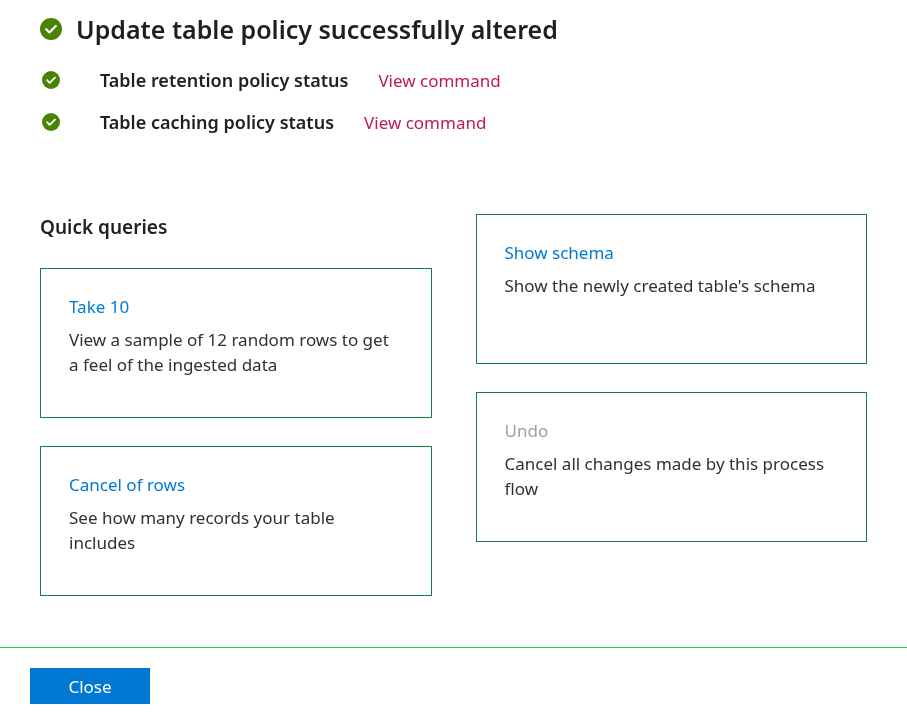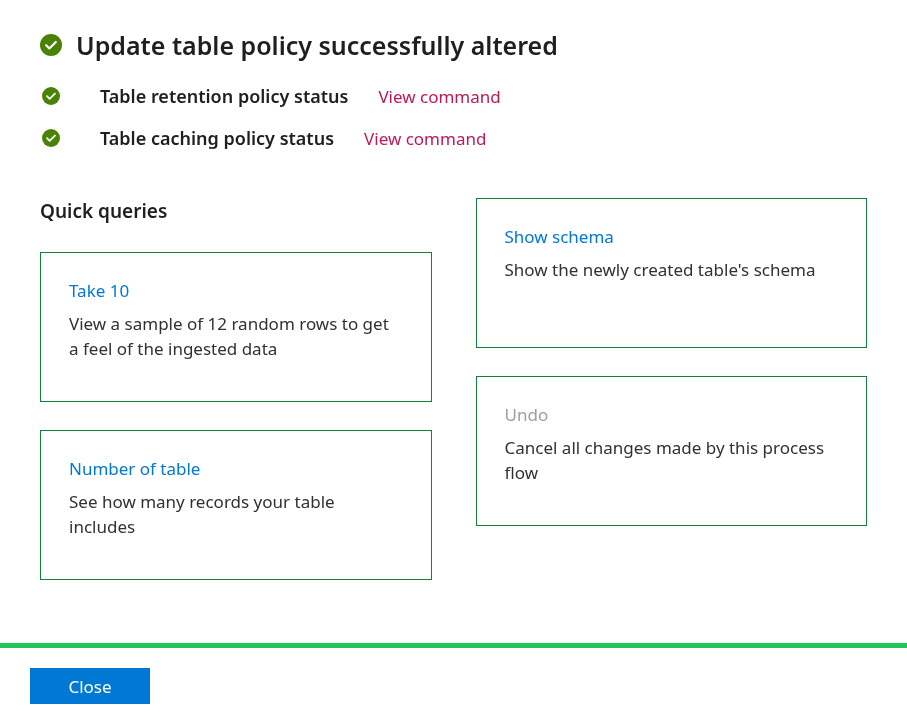--- a/index.html
+++ b/index.html
@@ -5,21 +5,21 @@
     * { box-sizing: border-box; margin: 0; padding: 0; }
     body {
       font-family: "Segoe UI", -apple-system, system-ui, sans-serif;
       background: #fff;
       width: 907px;
       height: 724px;
       position: relative;
       color: #323130;
     }
     .content {
-      padding: 28px 40px 0 40px;
+      padding: 12px 40px 0 40px;
     }
     .header-row {
       display: flex;
       align-items: center;
       gap: 14px;
       margin-bottom: 22px;
     }
     .header-row .title {
       font-size: 25px;
       font-weight: 600;
@@ -54,20 +54,21 @@
       height: 18px;
       flex-shrink: 0;
     }
     .columns {
       display: flex;
       gap: 44px;
       margin-top: 48px;
     }
     .column {
       flex: 1;
+      margin-top: 32px;
     }
     .column-title {
       font-size: 19px;
       font-weight: 600;
       color: #201f1e;
       margin-bottom: 28px;
     }
     .card {
       border: 1px solid #15803d;
       padding: 26px 28px 30px 28px;
@@ -87,21 +88,21 @@
     .card-desc {
       font-size: 17px;
       line-height: 1.45;
       color: #323130;
     }
     .footer {
       position: absolute;
       bottom: 0;
       left: 0;
       right: 0;
-      border-top: 5px solid #22c55e;
+      border-top: 1px solid #22c55e;
       padding: 20px 30px 20px 30px;
     }
     .btn-primary {
       background: #0078d4;
       color: #fff;
       border: none;
       font-size: 17px;
       font-family: inherit;
       padding: 6px 28px;
       cursor: pointer;
@@ -142,21 +143,21 @@
   <div class="columns">
     <div class="column">
       <div class="column-title">Quick queries</div>
 
       <div class="card">
         <div class="card-title">Take 10</div>
         <div class="card-desc">View a sample of 12 random rows to get a feel of the ingested data</div>
       </div>
 
       <div class="card">
-        <div class="card-title">Number of table</div>
+        <div class="card-title">Cancel of rows</div>
         <div class="card-desc">See how many records your table includes</div>
       </div>
     </div>
 
     <div class="column">
 
       <div class="card">
         <div class="card-title">Show schema</div>
         <div class="card-desc">Show the newly created table's schema</div>
       </div>

